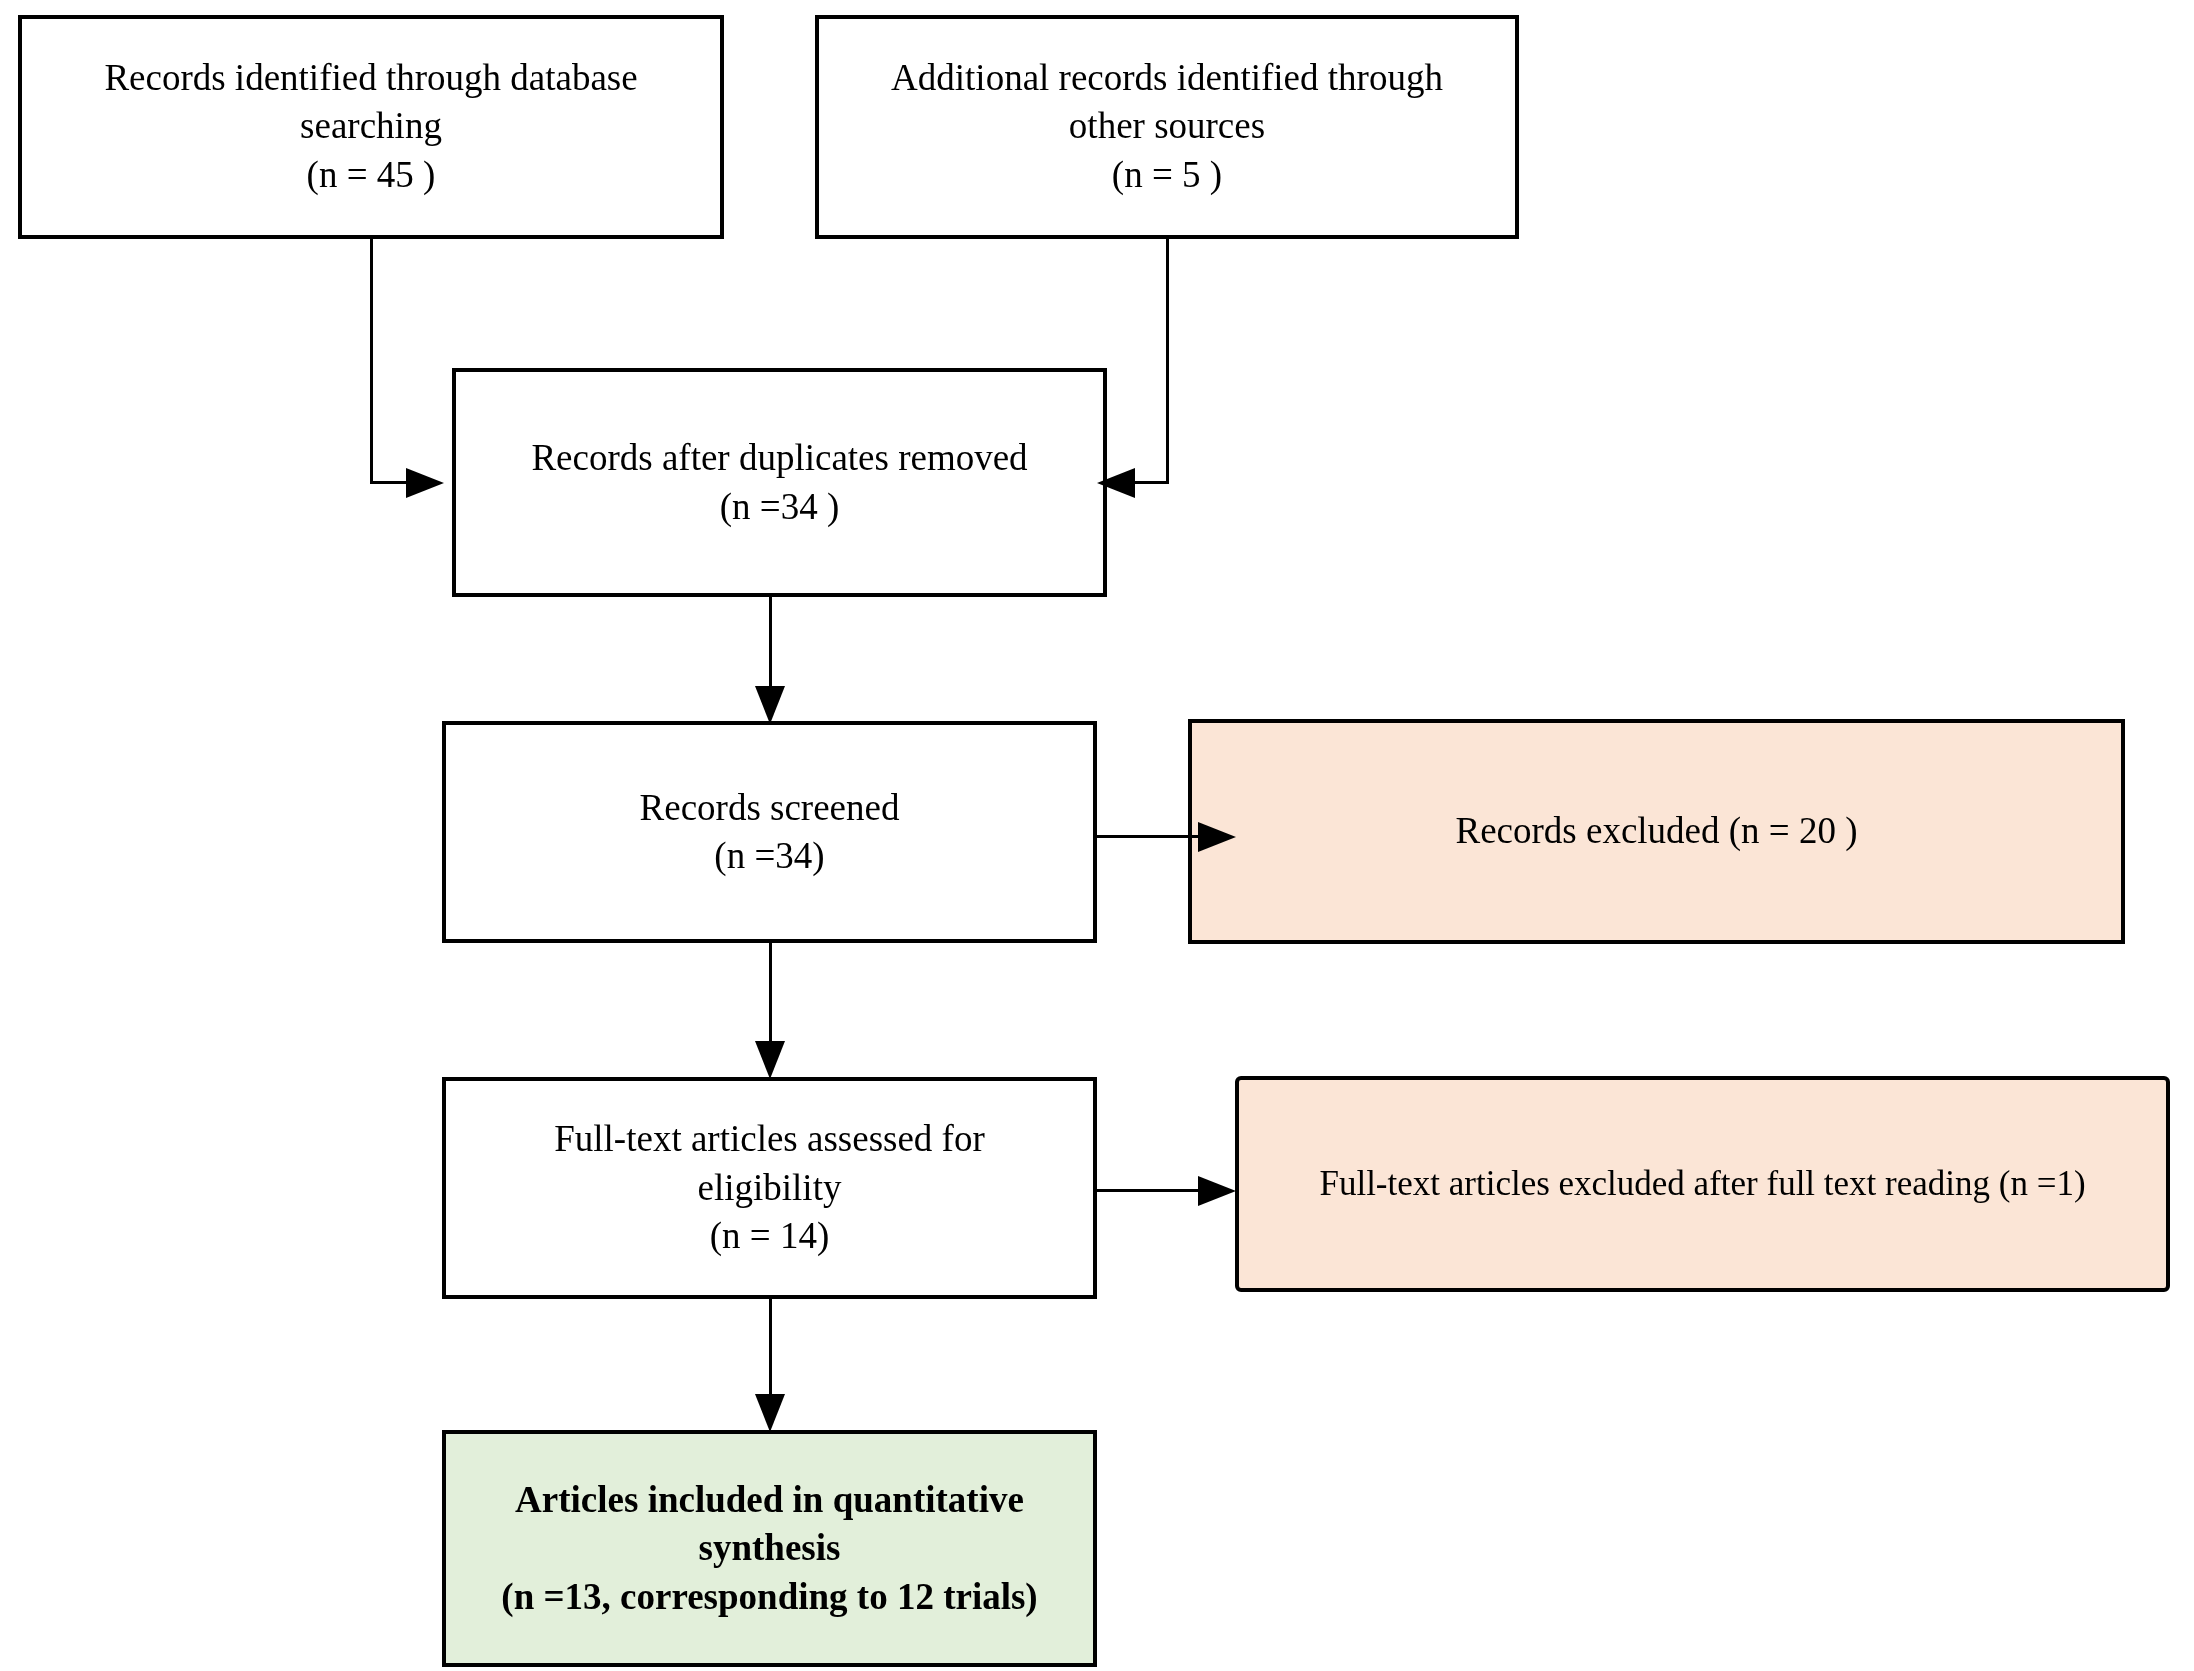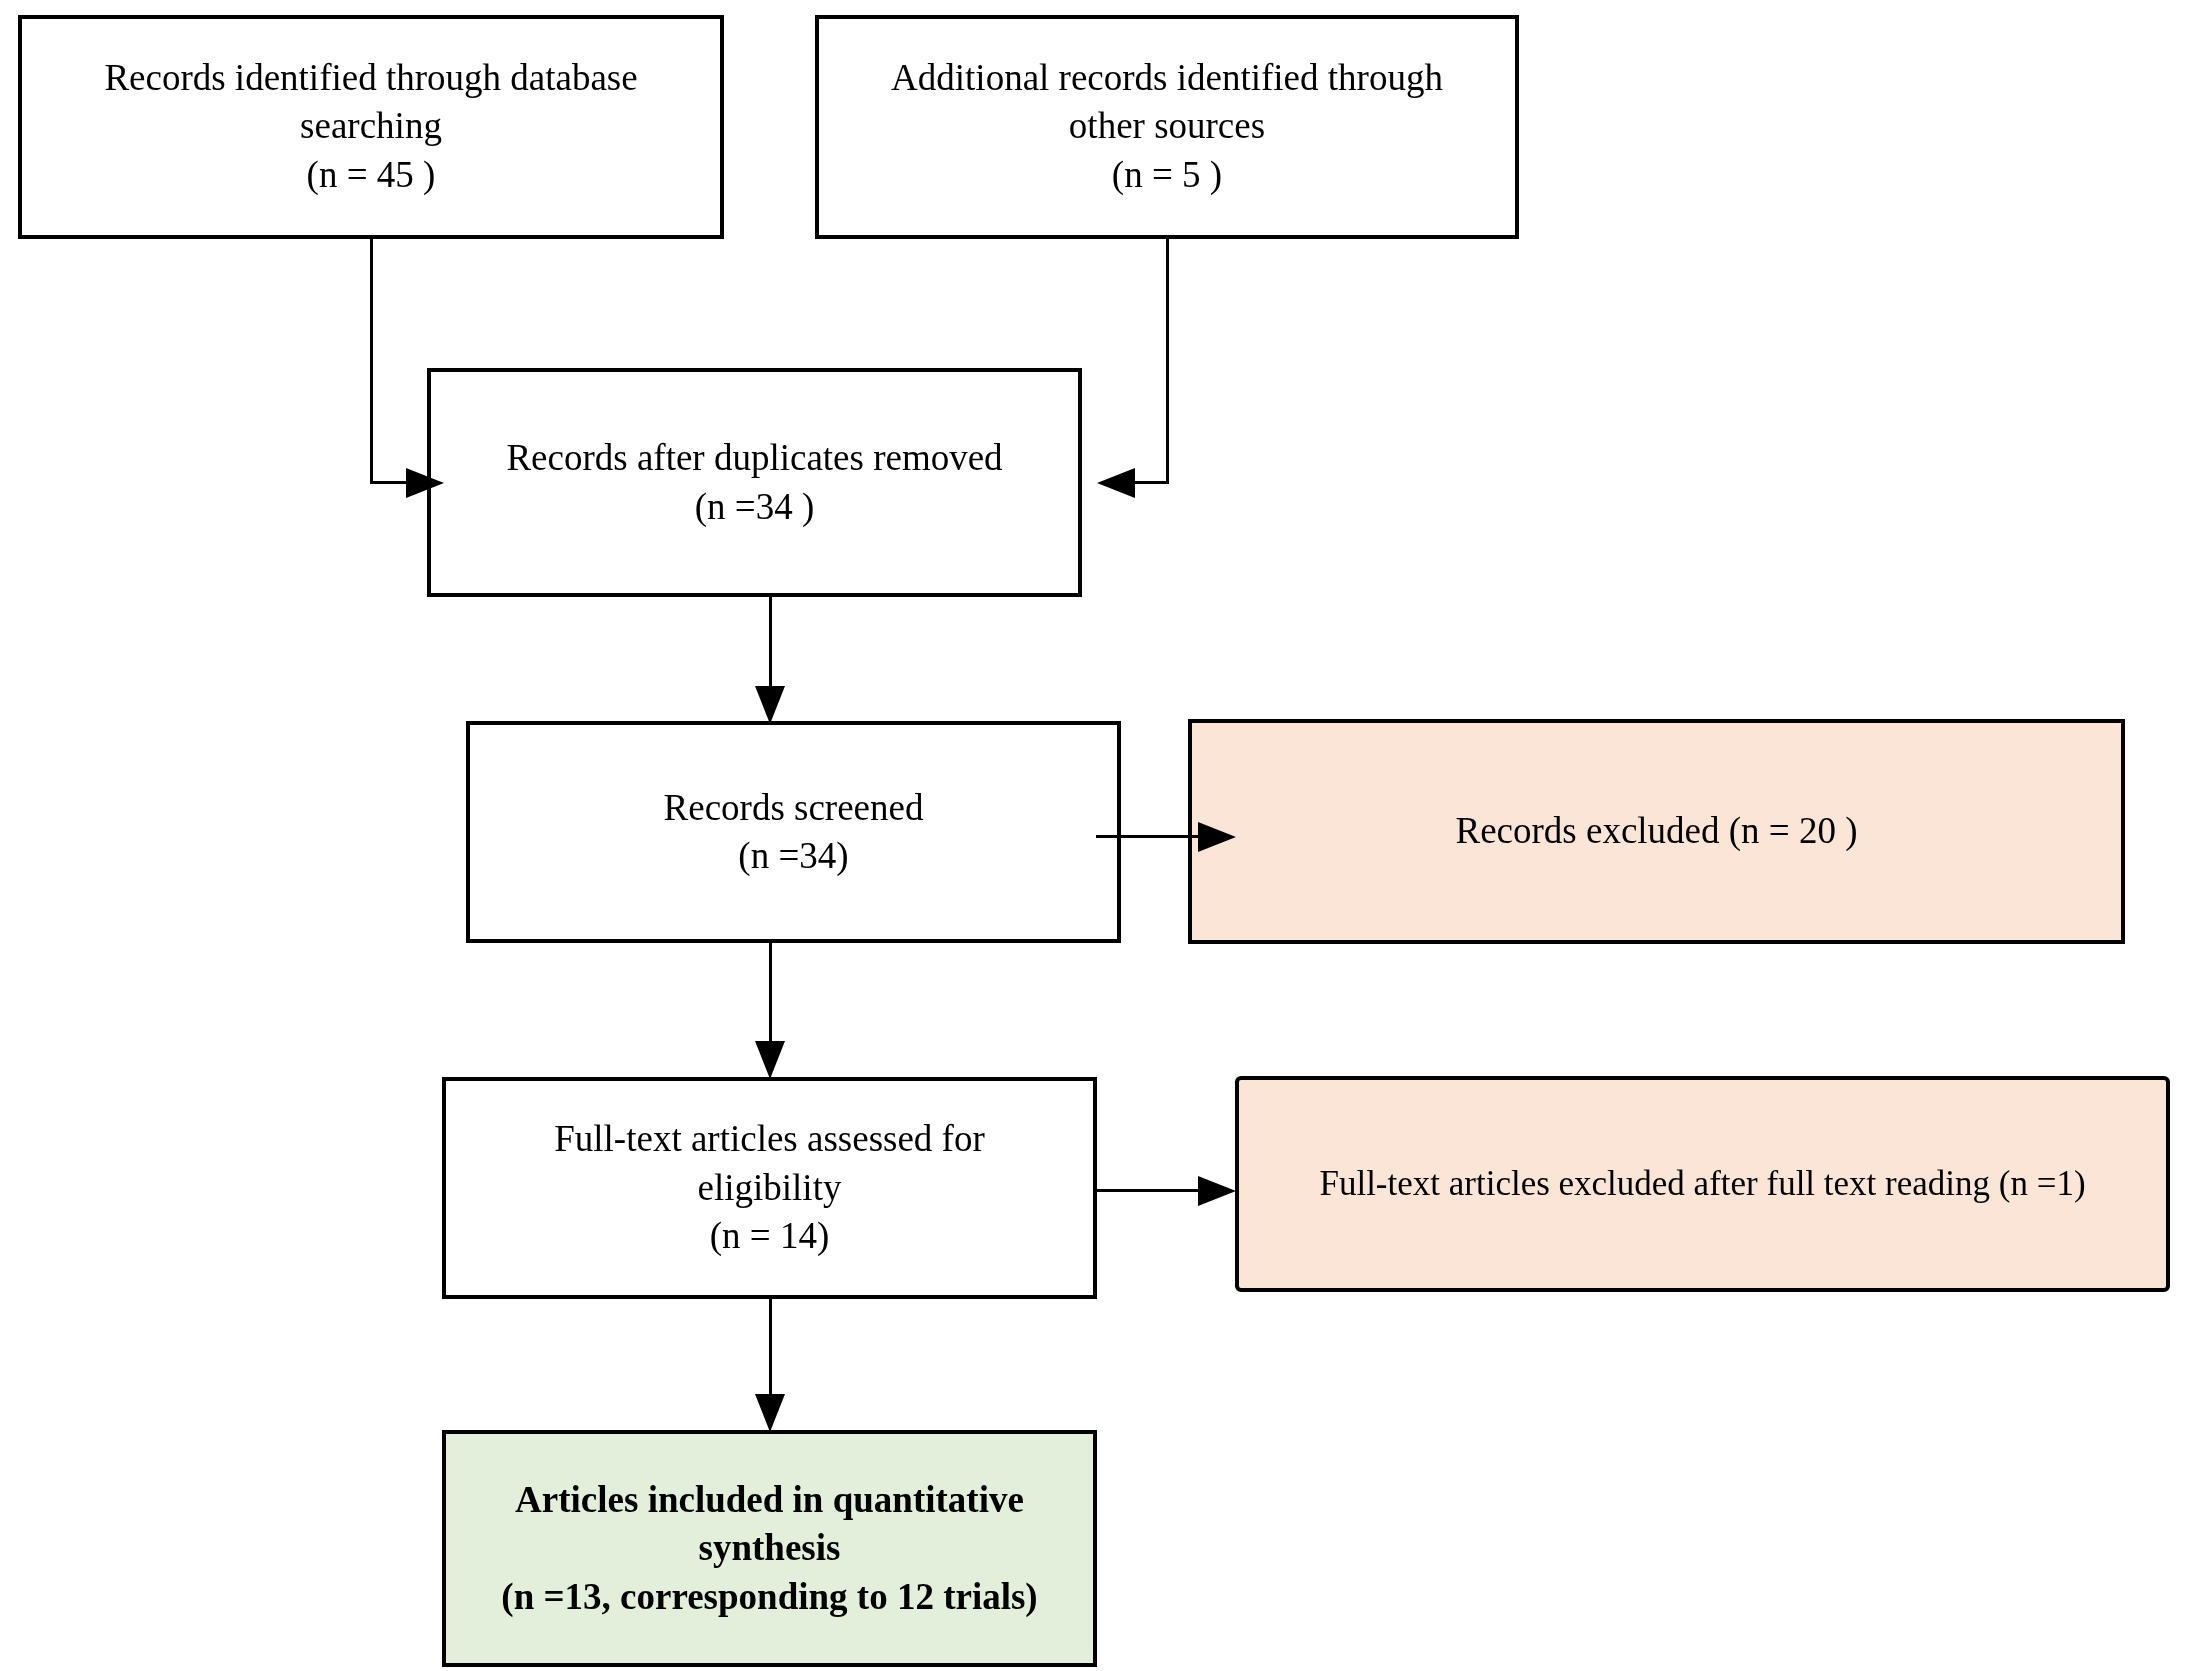--- a/index.html
+++ b/index.html
@@ -30,22 +30,22 @@
   }
   .txt { white-space: pre-line; }
   .note {
     font-style: italic;
     margin-top: 11.5px;
     white-space: pre-line;
   }
   
   #box-db        { left: 18px;   top: 14.7px;   width: 706px; height: 224px; }
   #box-other     { left: 815px; top: 14.7px;   width: 704px; height: 224px; }
-  #box-dedup     { left: 427px;  top: 368px;  width: 655px; height: 229px; }
-  #box-screened  { left: 442px;  top: 721px; width: 655px; height: 222px; margin-left: 24px; }
+  #box-dedup     { left: 452px;  top: 368px;  width: 655px; height: 229px; }
+  #box-screened  { left: 442px;  top: 721px; width: 655px; height: 222px; }
   #box-fulltext  { left: 442px;  top: 1077px; width: 655px; height: 222px; align-items: center; }
   
   #box-excl1     { left: 1188px; top: 719px; width: 937px; height: 225px; }
   #box-excl2     { left: 1235px; top: 1076px; width: 935px; height: 216px; font-size: 35px; border-radius: 6px; }
   #box-excl2 .txt { white-space: nowrap; }
   #box-included  { left: 442px;  top: 1430px; width: 655px; height: 237px; }
 
   
   .line {
     position: absolute;

